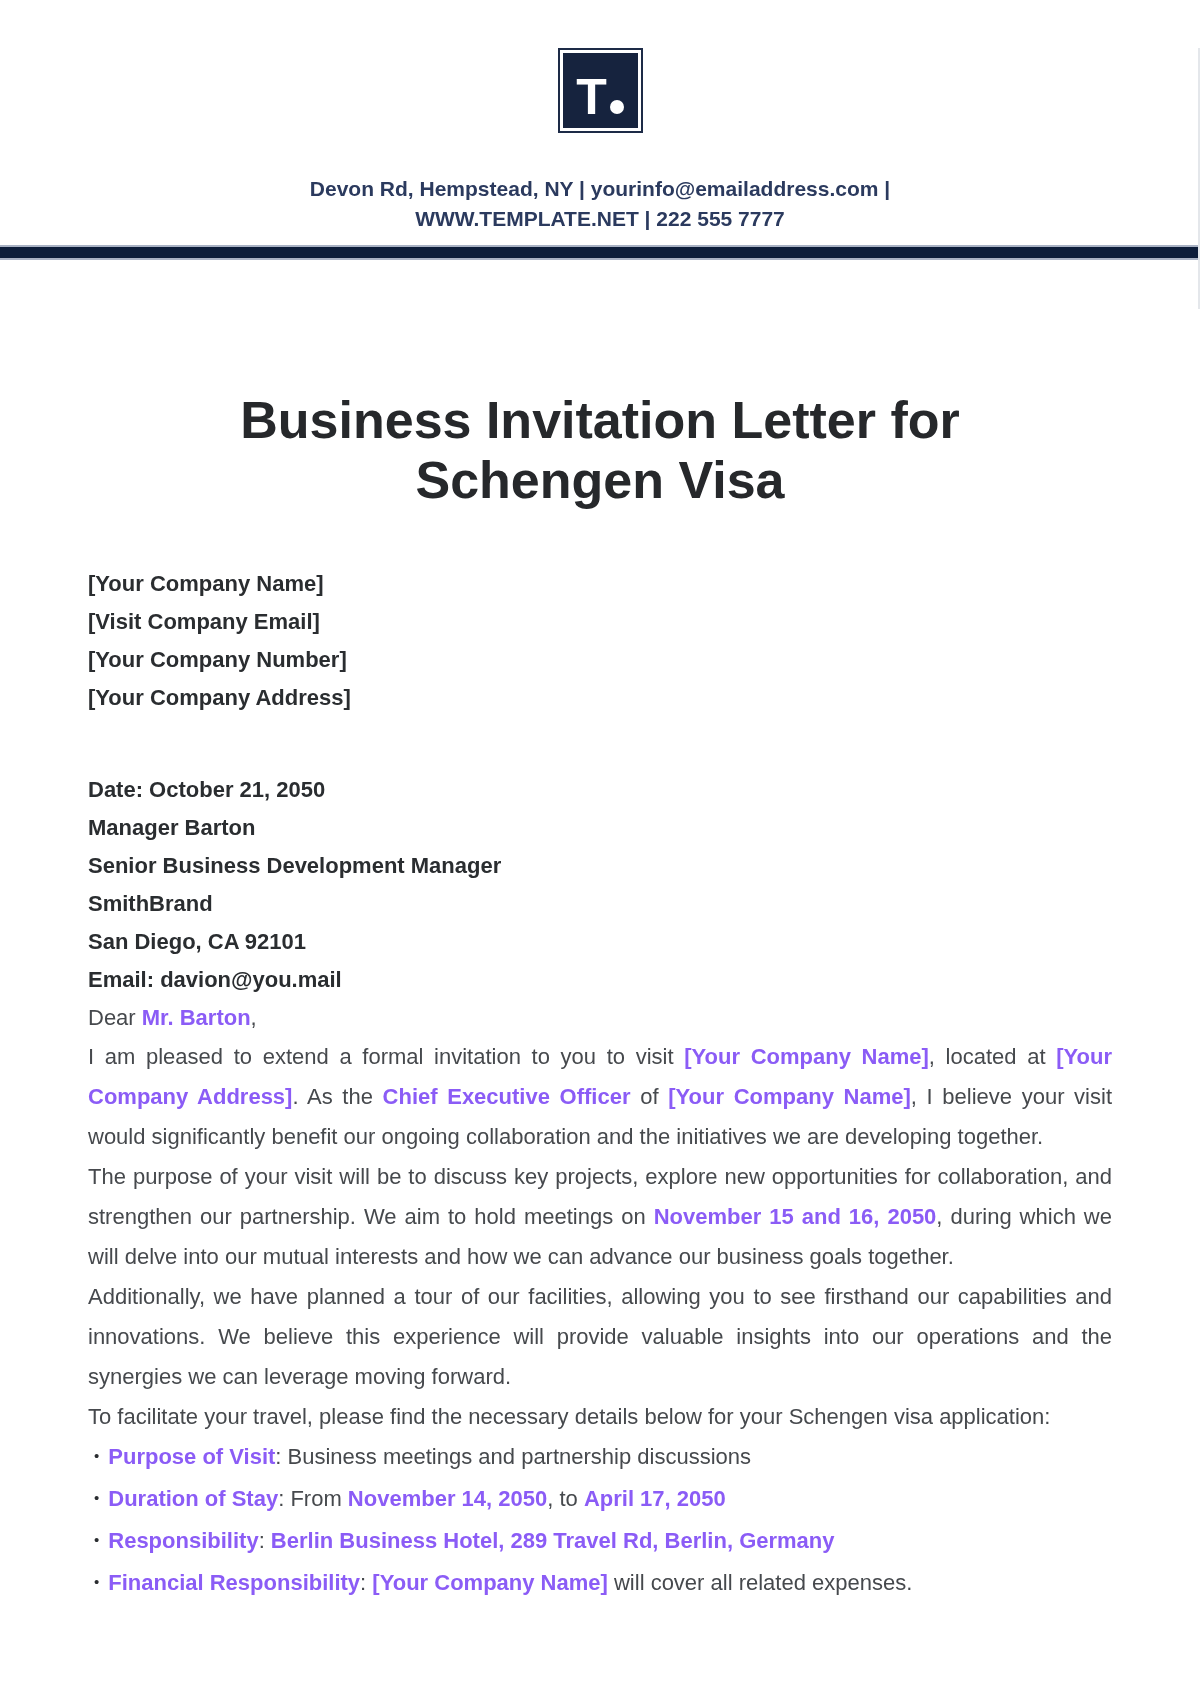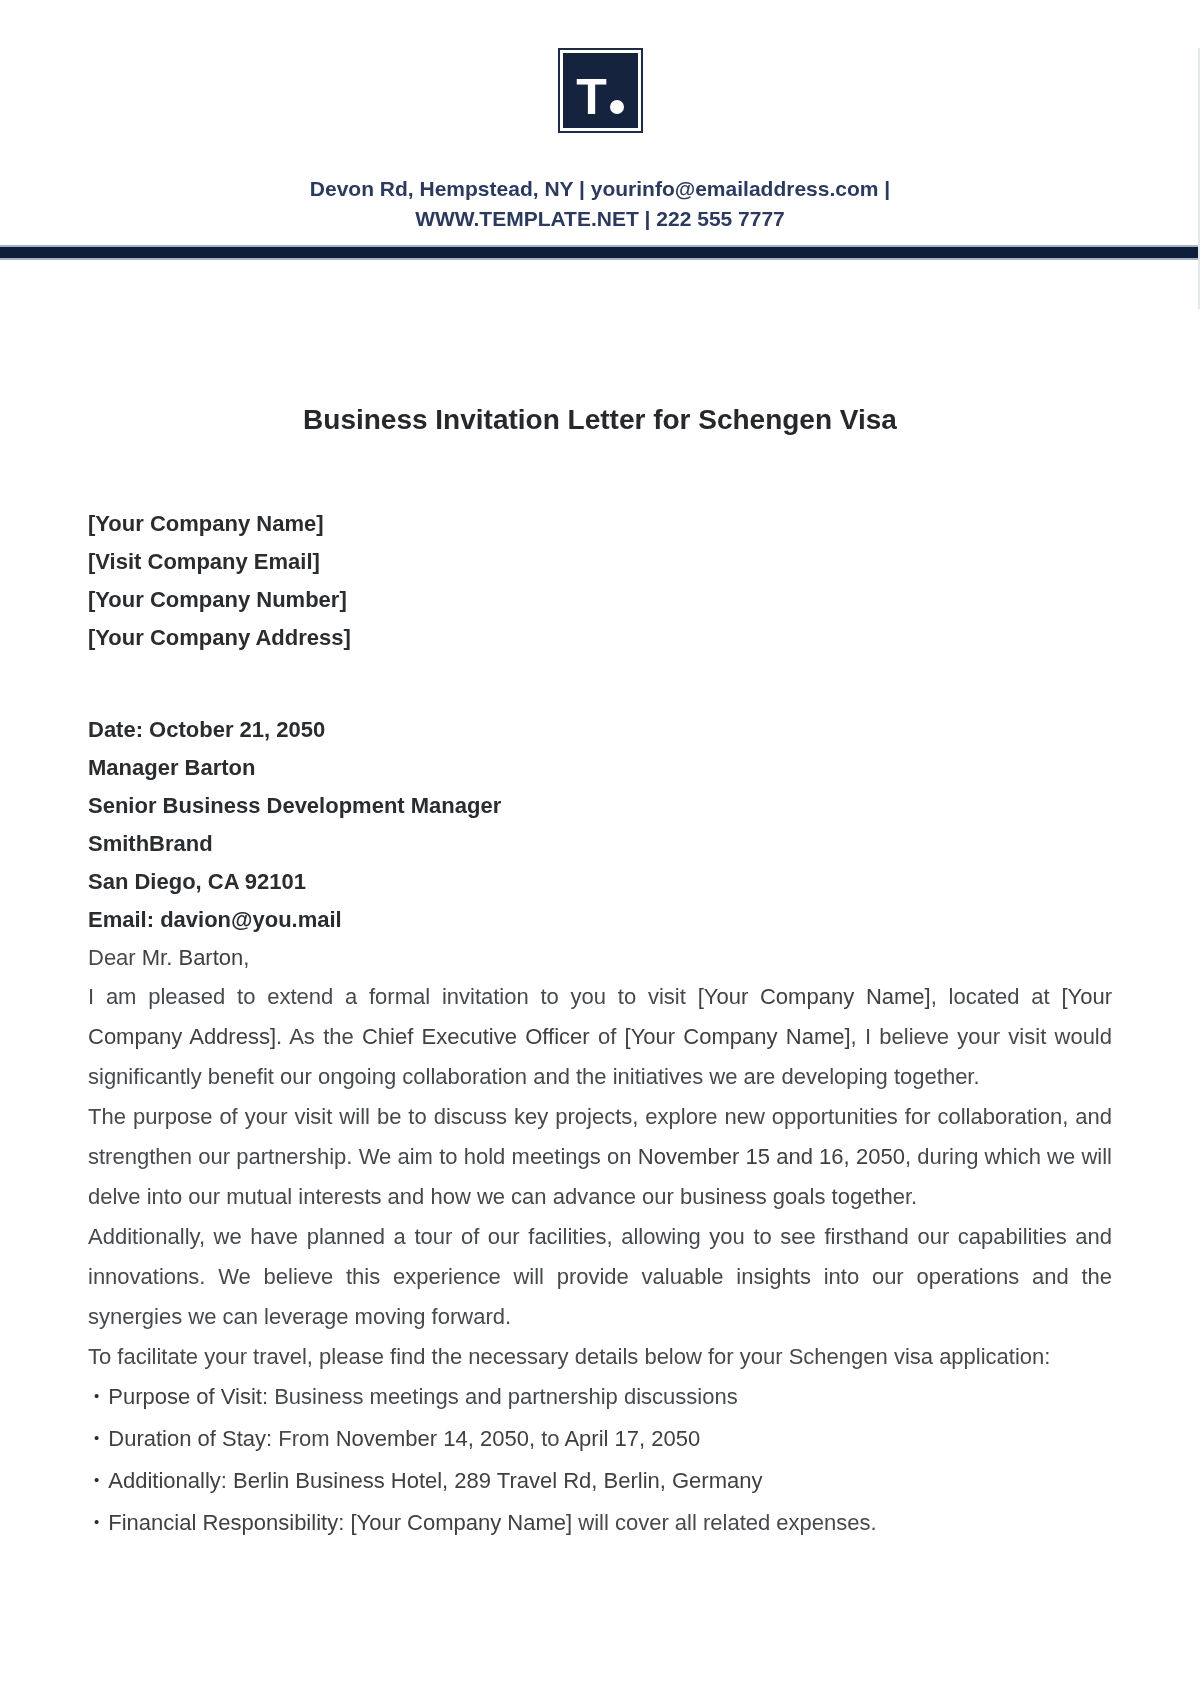--- a/index.html
+++ b/index.html
@@ -62,21 +62,21 @@
     background: #0d1d3a;
     border-top: 2px solid #a9b2c4;
     border-bottom: 2px solid #a9b2c4;
   }
   
   .title {
     margin: 130px auto 0;
     max-width: 920px;
     text-align: center;
     color: #26282b;
-    font-size: 28px;
+    font-size: 52px;
     font-weight: 700;
     line-height: 60px;
   }
   
   .letter {
     padding: 0 88px;
     color: #46494d;
     font-size: 22px;
   }
   .bold-block p {
@@ -84,21 +84,21 @@
     color: #2a2d30;
     line-height: 38px;
   }
   .company-block { margin-top: 55px; }
   .sender-block  { margin-top: 54px; }
   .line { line-height: 38px; }
   .para {
     line-height: 40px;
     text-align: justify;
   }
-  .b { font-weight: 400; color: #404040; margin-top: 20px; }
+  .b { font-weight: 700; color: #8b5cf6; margin-top: 20px; }
   .bullets { list-style: none; }
   .bullets li {
     line-height: 40px;
     padding-left: 6px;
   }
   .bullet-dot {
     display: inline-block;
     font-size: 15px;
     margin-right: 9px;
     position: relative;
@@ -150,18 +150,18 @@
     <p class="line"><span>Dear </span><span class="b">Mr. Barton</span><span>,</span></p>
 
     <p class="para"><span>I am pleased to extend a formal invitation to you to visit </span><span class="b">[Your Company Name]</span><span>, located at </span><span class="b">[Your Company Address]</span><span>. As the </span><span class="b">Chief Executive Officer</span><span> of </span><span class="b">[Your Company Name]</span><span>, I believe your visit would significantly benefit our ongoing collaboration and the initiatives we are developing together.</span></p>
     <p class="para"><span>The purpose of your visit will be to discuss key projects, explore new opportunities for collaboration, and strengthen our partnership. We aim to hold meetings on </span><span class="b">November 15 and 16, 2050</span><span>, during which we will delve into our mutual interests and how we can advance our business goals together.</span></p>
     <p class="para"><span>Additionally, we have planned a tour of our facilities, allowing you to see firsthand our capabilities and innovations. We believe this experience will provide valuable insights into our operations and the synergies we can leverage moving forward.</span></p>
     <p class="para"><span>To facilitate your travel, please find the necessary details below for your Schengen visa application:</span></p>
 
     <ul class="bullets">
       <li><span class="bullet-dot">•</span><span><span class="b">Purpose of Visit</span><span>: Business meetings and partnership discussions</span></span></li>
       <li><span class="bullet-dot">•</span><span><span class="b">Duration of Stay</span><span>: From </span><span class="b">November 14, 2050</span><span>, to </span><span class="b">April 17, 2050</span></span></li>
-      <li><span class="bullet-dot">•</span><span><span class="b">Additionally</span><span>: </span><span class="b">Berlin Business Hotel, 289 Travel Rd, Berlin, Germany</span></span></li>
+      <li><span class="bullet-dot">•</span><span><span class="b">Responsibility</span><span>: </span><span class="b">Berlin Business Hotel, 289 Travel Rd, Berlin, Germany</span></span></li>
       <li><span class="bullet-dot">•</span><span><span class="b">Financial Responsibility</span><span>: </span><span class="b">[Your Company Name]</span><span> will cover all related expenses.</span></span></li>
     </ul>
 
   </main>
 </div>
 
 </body></html>

